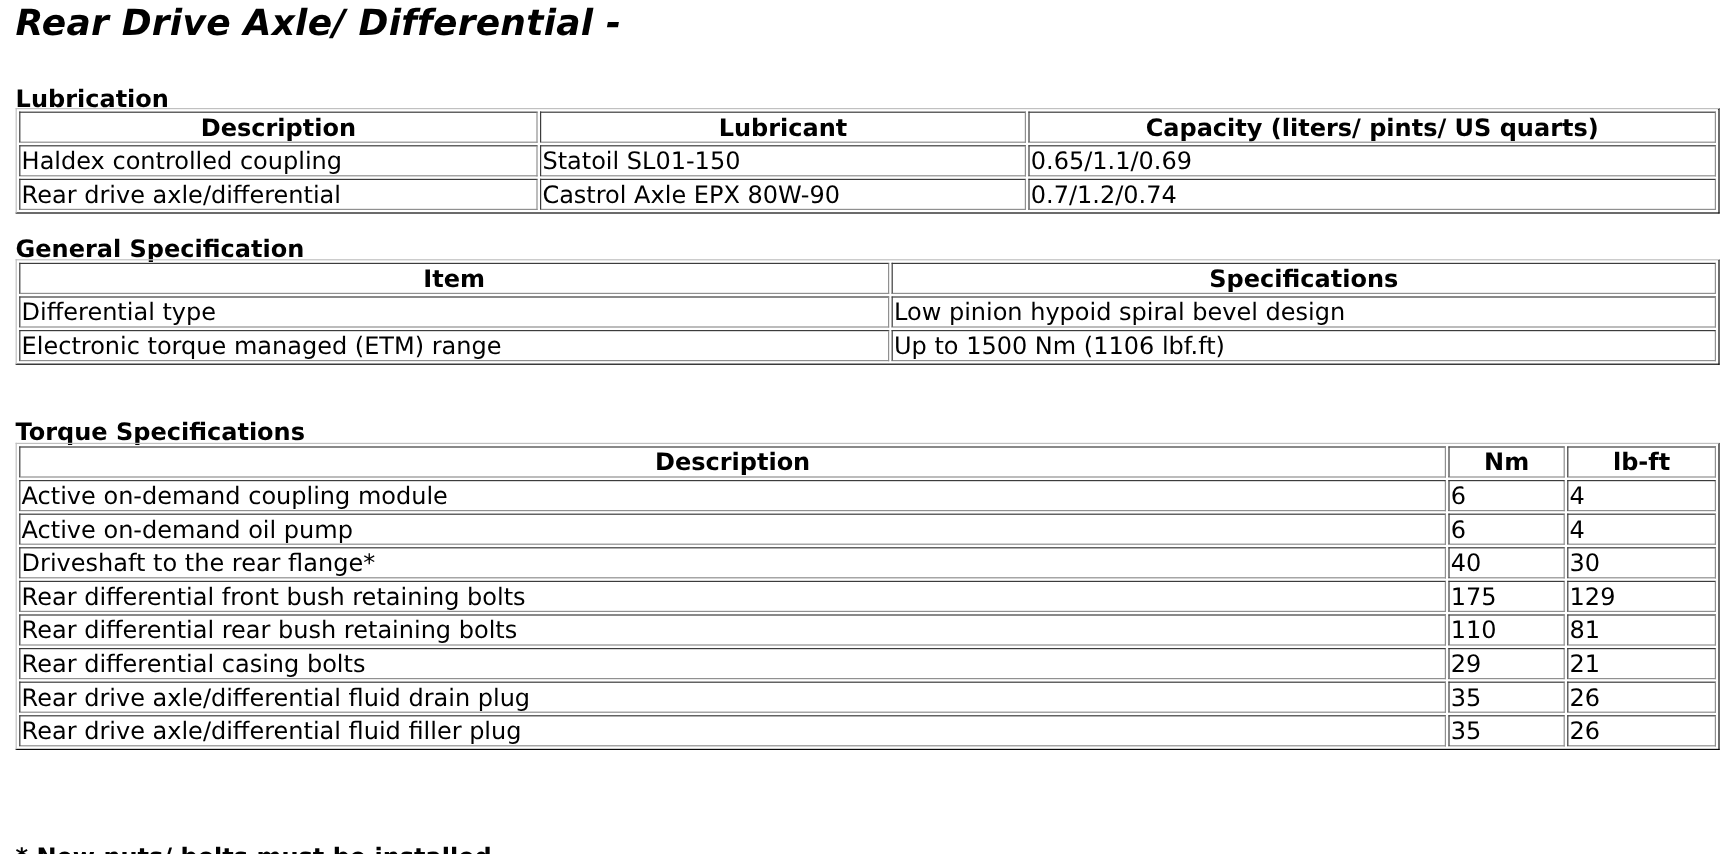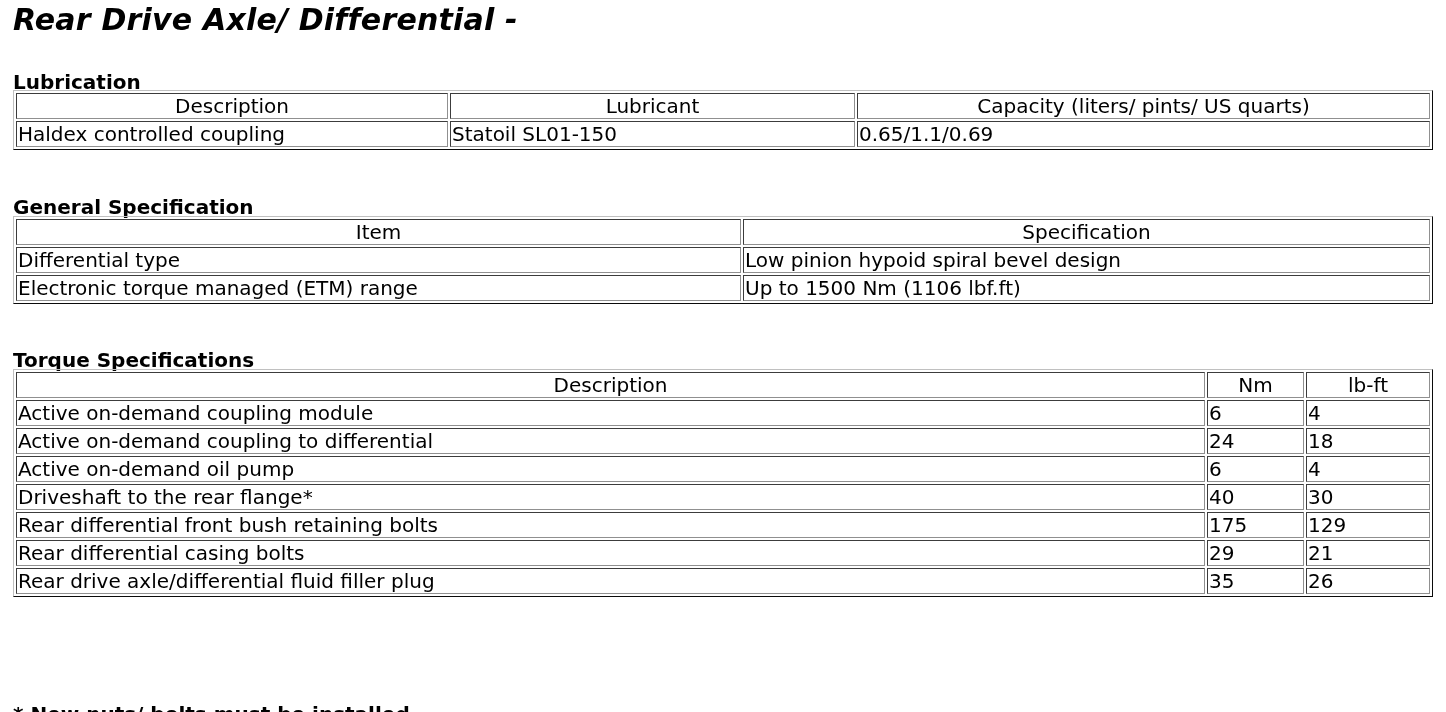--- a/index.html
+++ b/index.html
@@ -30,21 +30,21 @@
   table.spec td, table.spec th {
     border: 1px solid #909090;
     border-style: inset;
     padding: 0 1px;
     line-height: 24px;
     white-space: nowrap;
     text-align: left;
     font-weight: normal;
   }
   table.spec th {
-    text-align: center; font-weight: normal; font-size: 20px;
+    text-align: center; font-weight: bold; font-size: 20px;
   }
   .footnote {
     position: absolute; left: 13px; top: 702px;
     font-size: 20px; font-weight: bold; margin: 0;
   }
 </style>
 </head>
 <body>
 
 <h1 class="page-title">Rear Drive Axle/ Differential -</h1>
@@ -60,33 +60,38 @@
       <tr>
     <th>Description</th>
     <th>Lubricant</th>
     <th>Capacity (liters/ pints/ US quarts)</th>
   </tr>
   <tr>
     <td>Haldex controlled coupling</td>
     <td>Statoil SL01-150</td>
     <td>0.65/1.1/0.69</td>
   </tr>
+  <tr>
+    <td>Rear drive axle/differential</td>
+    <td>Castrol Axle EPX 80W-90</td>
+    <td>0.7/1.2/0.74</td>
+  </tr>
 </tbody>
   </table>
 
 <h3 class="section-title" style="top:195px;">General Specification</h3>
 <table class="spec" style="top:216px; width:1420px;">
   <colgroup>
       <col style="width:725px">
       <col>
     </colgroup>
   <tbody>
       <tr>
     <th>Item</th>
-    <th>Specification</th>
+    <th>Specifications</th>
   </tr>
   <tr>
     <td>Differential type</td>
     <td>Low pinion hypoid spiral bevel design</td>
   </tr>
   <tr>
     <td>Electronic torque managed (ETM) range</td>
     <td>Up to 1500 Nm (1106 lbf.ft)</td>
   </tr>
 </tbody>
@@ -104,43 +109,48 @@
     <th>Description</th>
     <th>Nm</th>
     <th>lb-ft</th>
   </tr>
   <tr>
     <td>Active on-demand coupling module</td>
     <td>6</td>
     <td>4</td>
   </tr>
   <tr>
-    <td>Active on-demand coupling to differential</td>
-    <td>24</td>
-    <td>18</td>
-  </tr>
-  <tr>
     <td>Active on-demand oil pump</td>
     <td>6</td>
     <td>4</td>
   </tr>
   <tr>
     <td>Driveshaft to the rear flange*</td>
     <td>40</td>
     <td>30</td>
   </tr>
   <tr>
     <td>Rear differential front bush retaining bolts</td>
     <td>175</td>
     <td>129</td>
   </tr>
   <tr>
+    <td>Rear differential rear bush retaining bolts</td>
+    <td>110</td>
+    <td>81</td>
+  </tr>
+  <tr>
     <td>Rear differential casing bolts</td>
     <td>29</td>
     <td>21</td>
+  </tr>
+  <tr>
+    <td>Rear drive axle/differential fluid drain plug</td>
+    <td>35</td>
+    <td>26</td>
   </tr>
   <tr>
     <td>Rear drive axle/differential fluid filler plug</td>
     <td>35</td>
     <td>26</td>
   </tr>
 </tbody>
   </table>
 
 <p class="footnote">* New nuts/ bolts must be installed</p>

